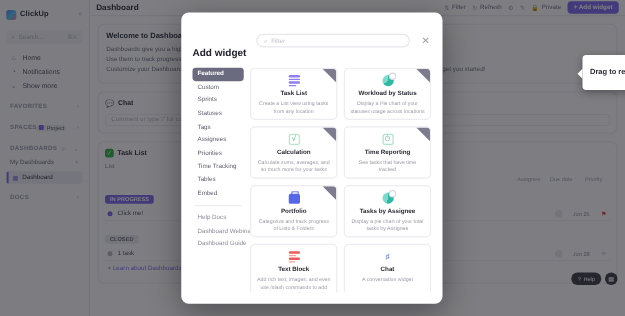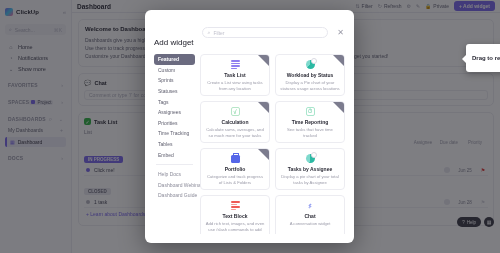--- a/index.html
+++ b/index.html
@@ -132,21 +132,21 @@
 
   
   .modal {
     position:absolute; left:145px; top:10px; width:209px; height:233px;
     background:#fff; border-radius:6px; box-shadow:0 6px 26px rgba(0,0,0,.38);
     overflow:hidden; display:flex; flex-direction:column;
   }
   .modal-head {
     display:flex; align-items:center; padding:8px 9px 7px 9px; gap:8px;
   }
-  .modal-title { font-size:8px; font-weight:normal; color:#22222c; white-space:nowrap;margin-top:20px; }
+  .modal-title { font-size:8px; font-weight:bold; color:#22222c; white-space:nowrap;margin-top:20px; }
   .modal-search {
     flex:1; height:11px; border:1px solid #e7e7ee; border-radius:7px;
     display:flex; align-items:center; gap:3px; padding:0 5px;
   }
   .modal-search .mg { font-size:5px; color:#b5b5c2; }
   .modal-search .ph { font-size:5px; color:#c0c0cc; }
   .modal-close { font-size:8px; color:#9b9ba8; line-height:1; padding:0 1px; }
 
   .modal-body { flex:1; display:flex; gap:0; padding:0 9px 9px 9px; overflow:hidden; }
 

